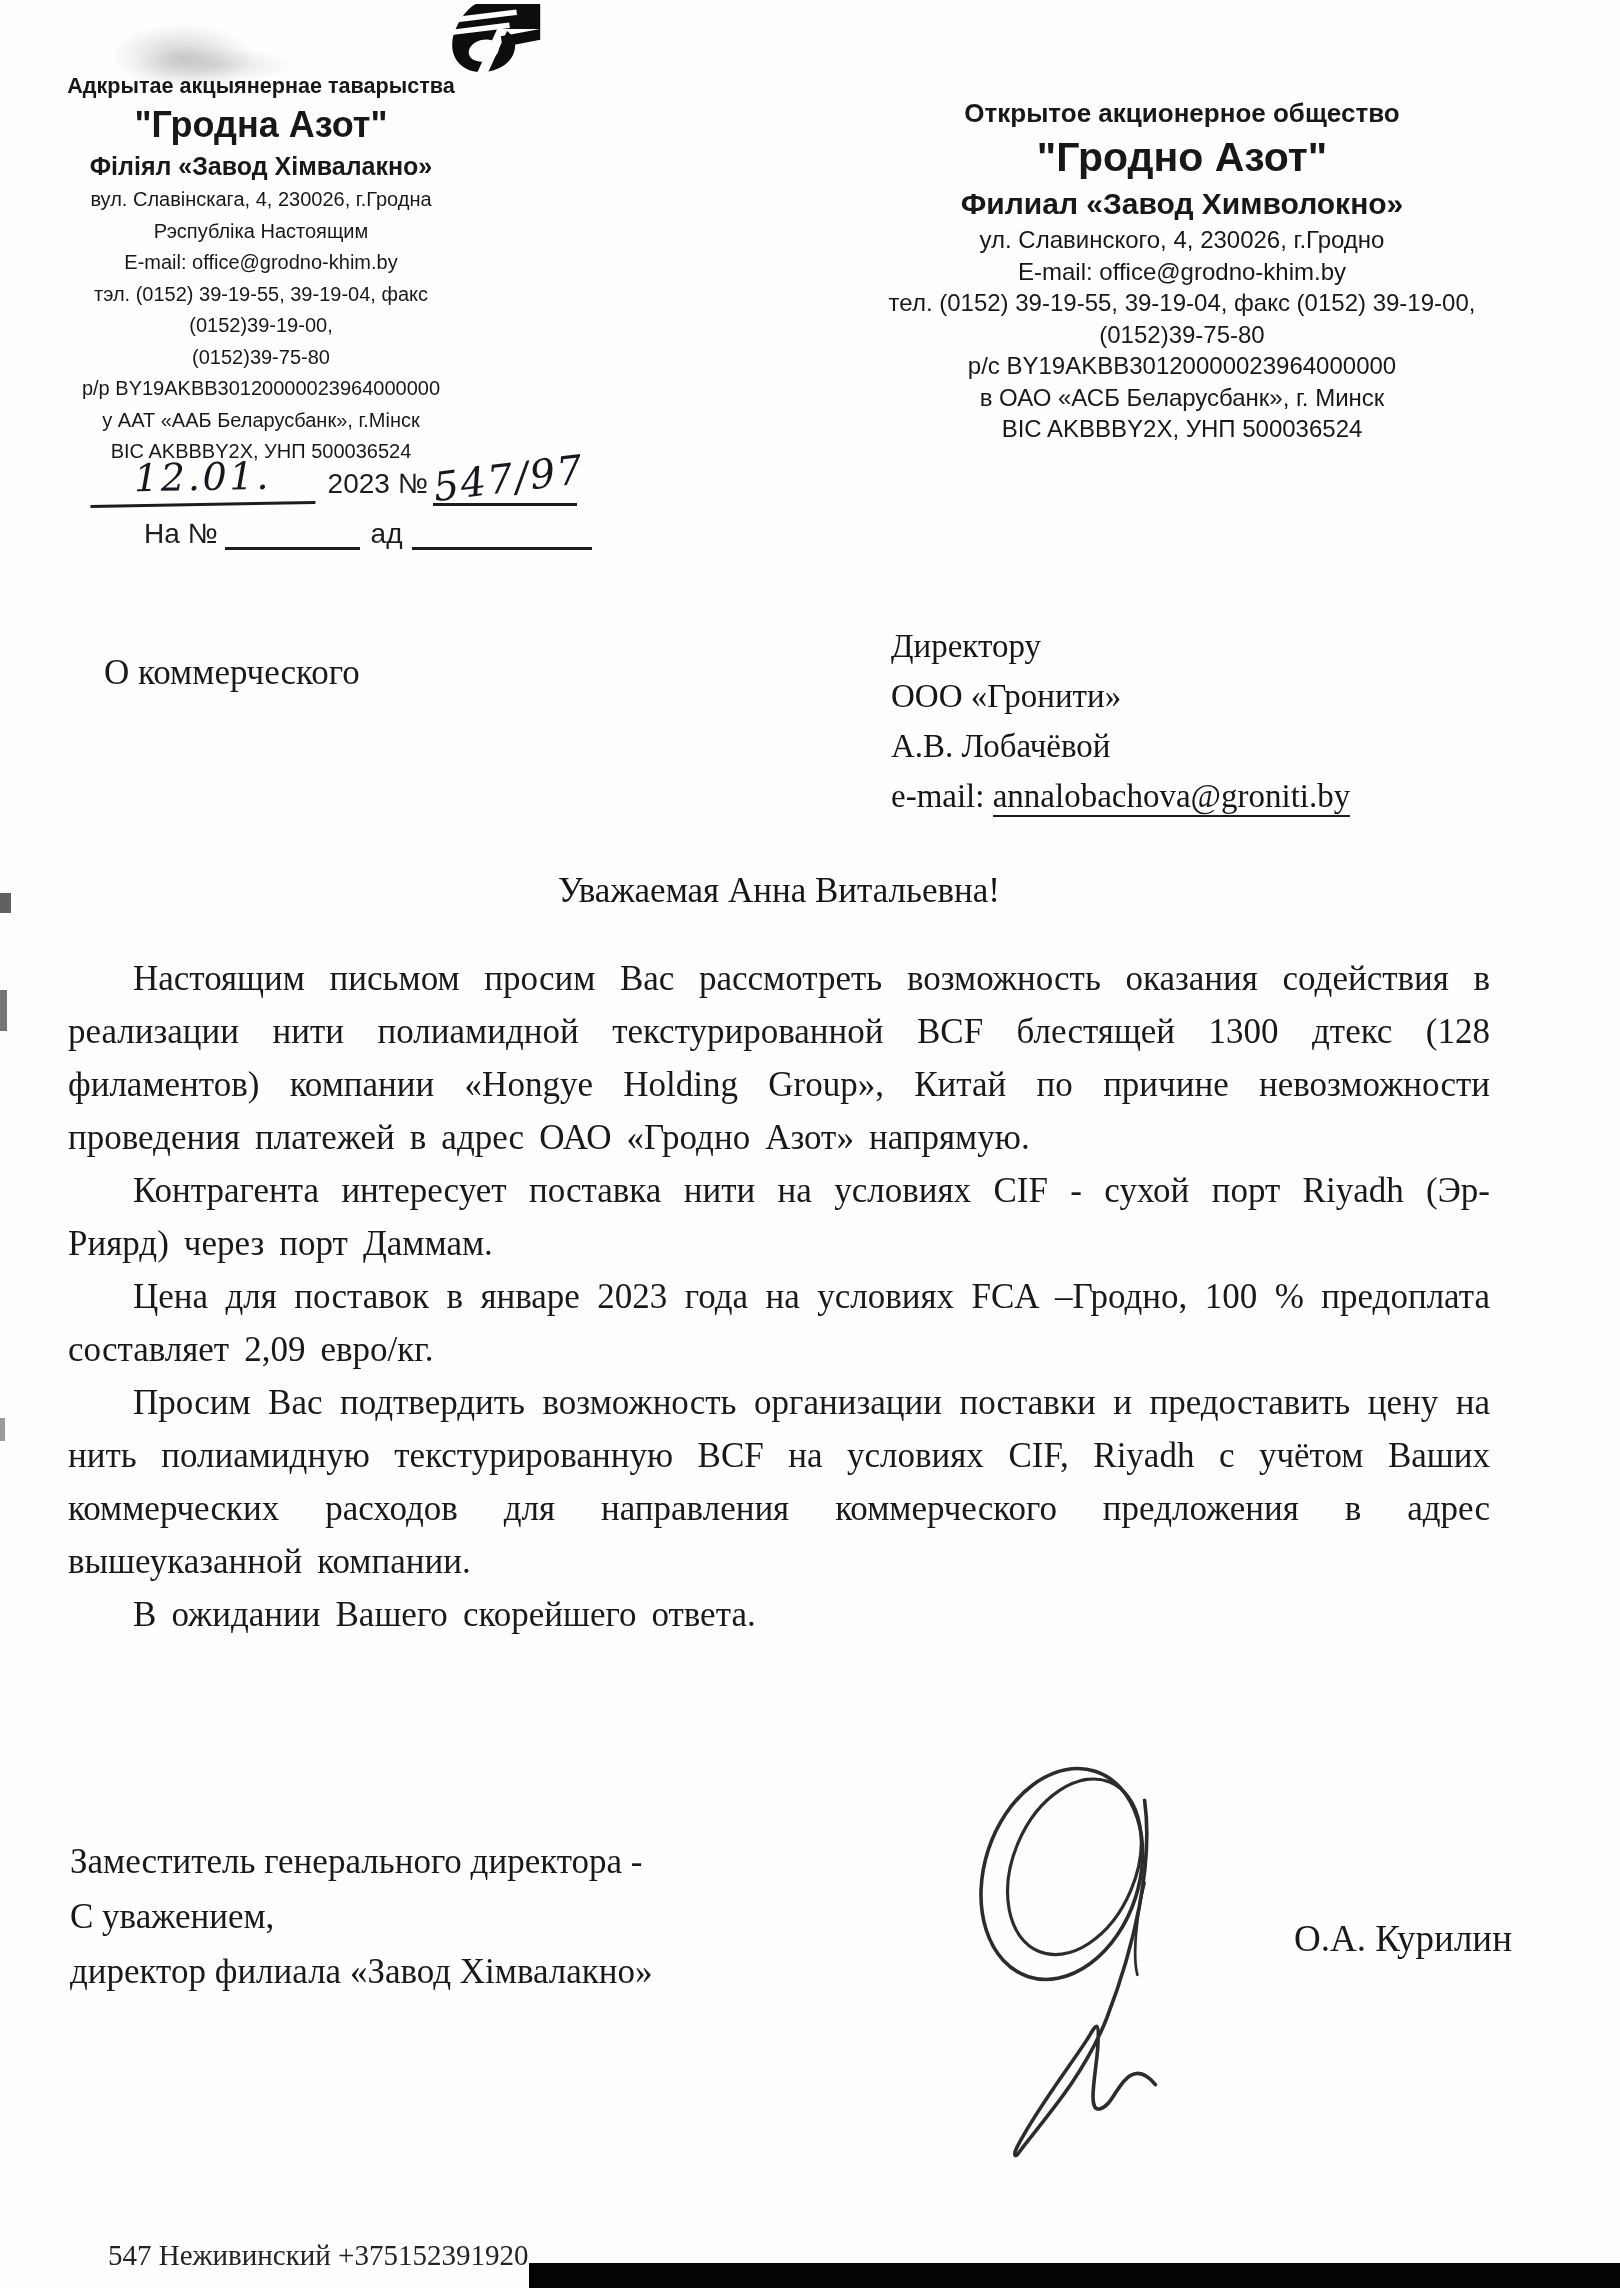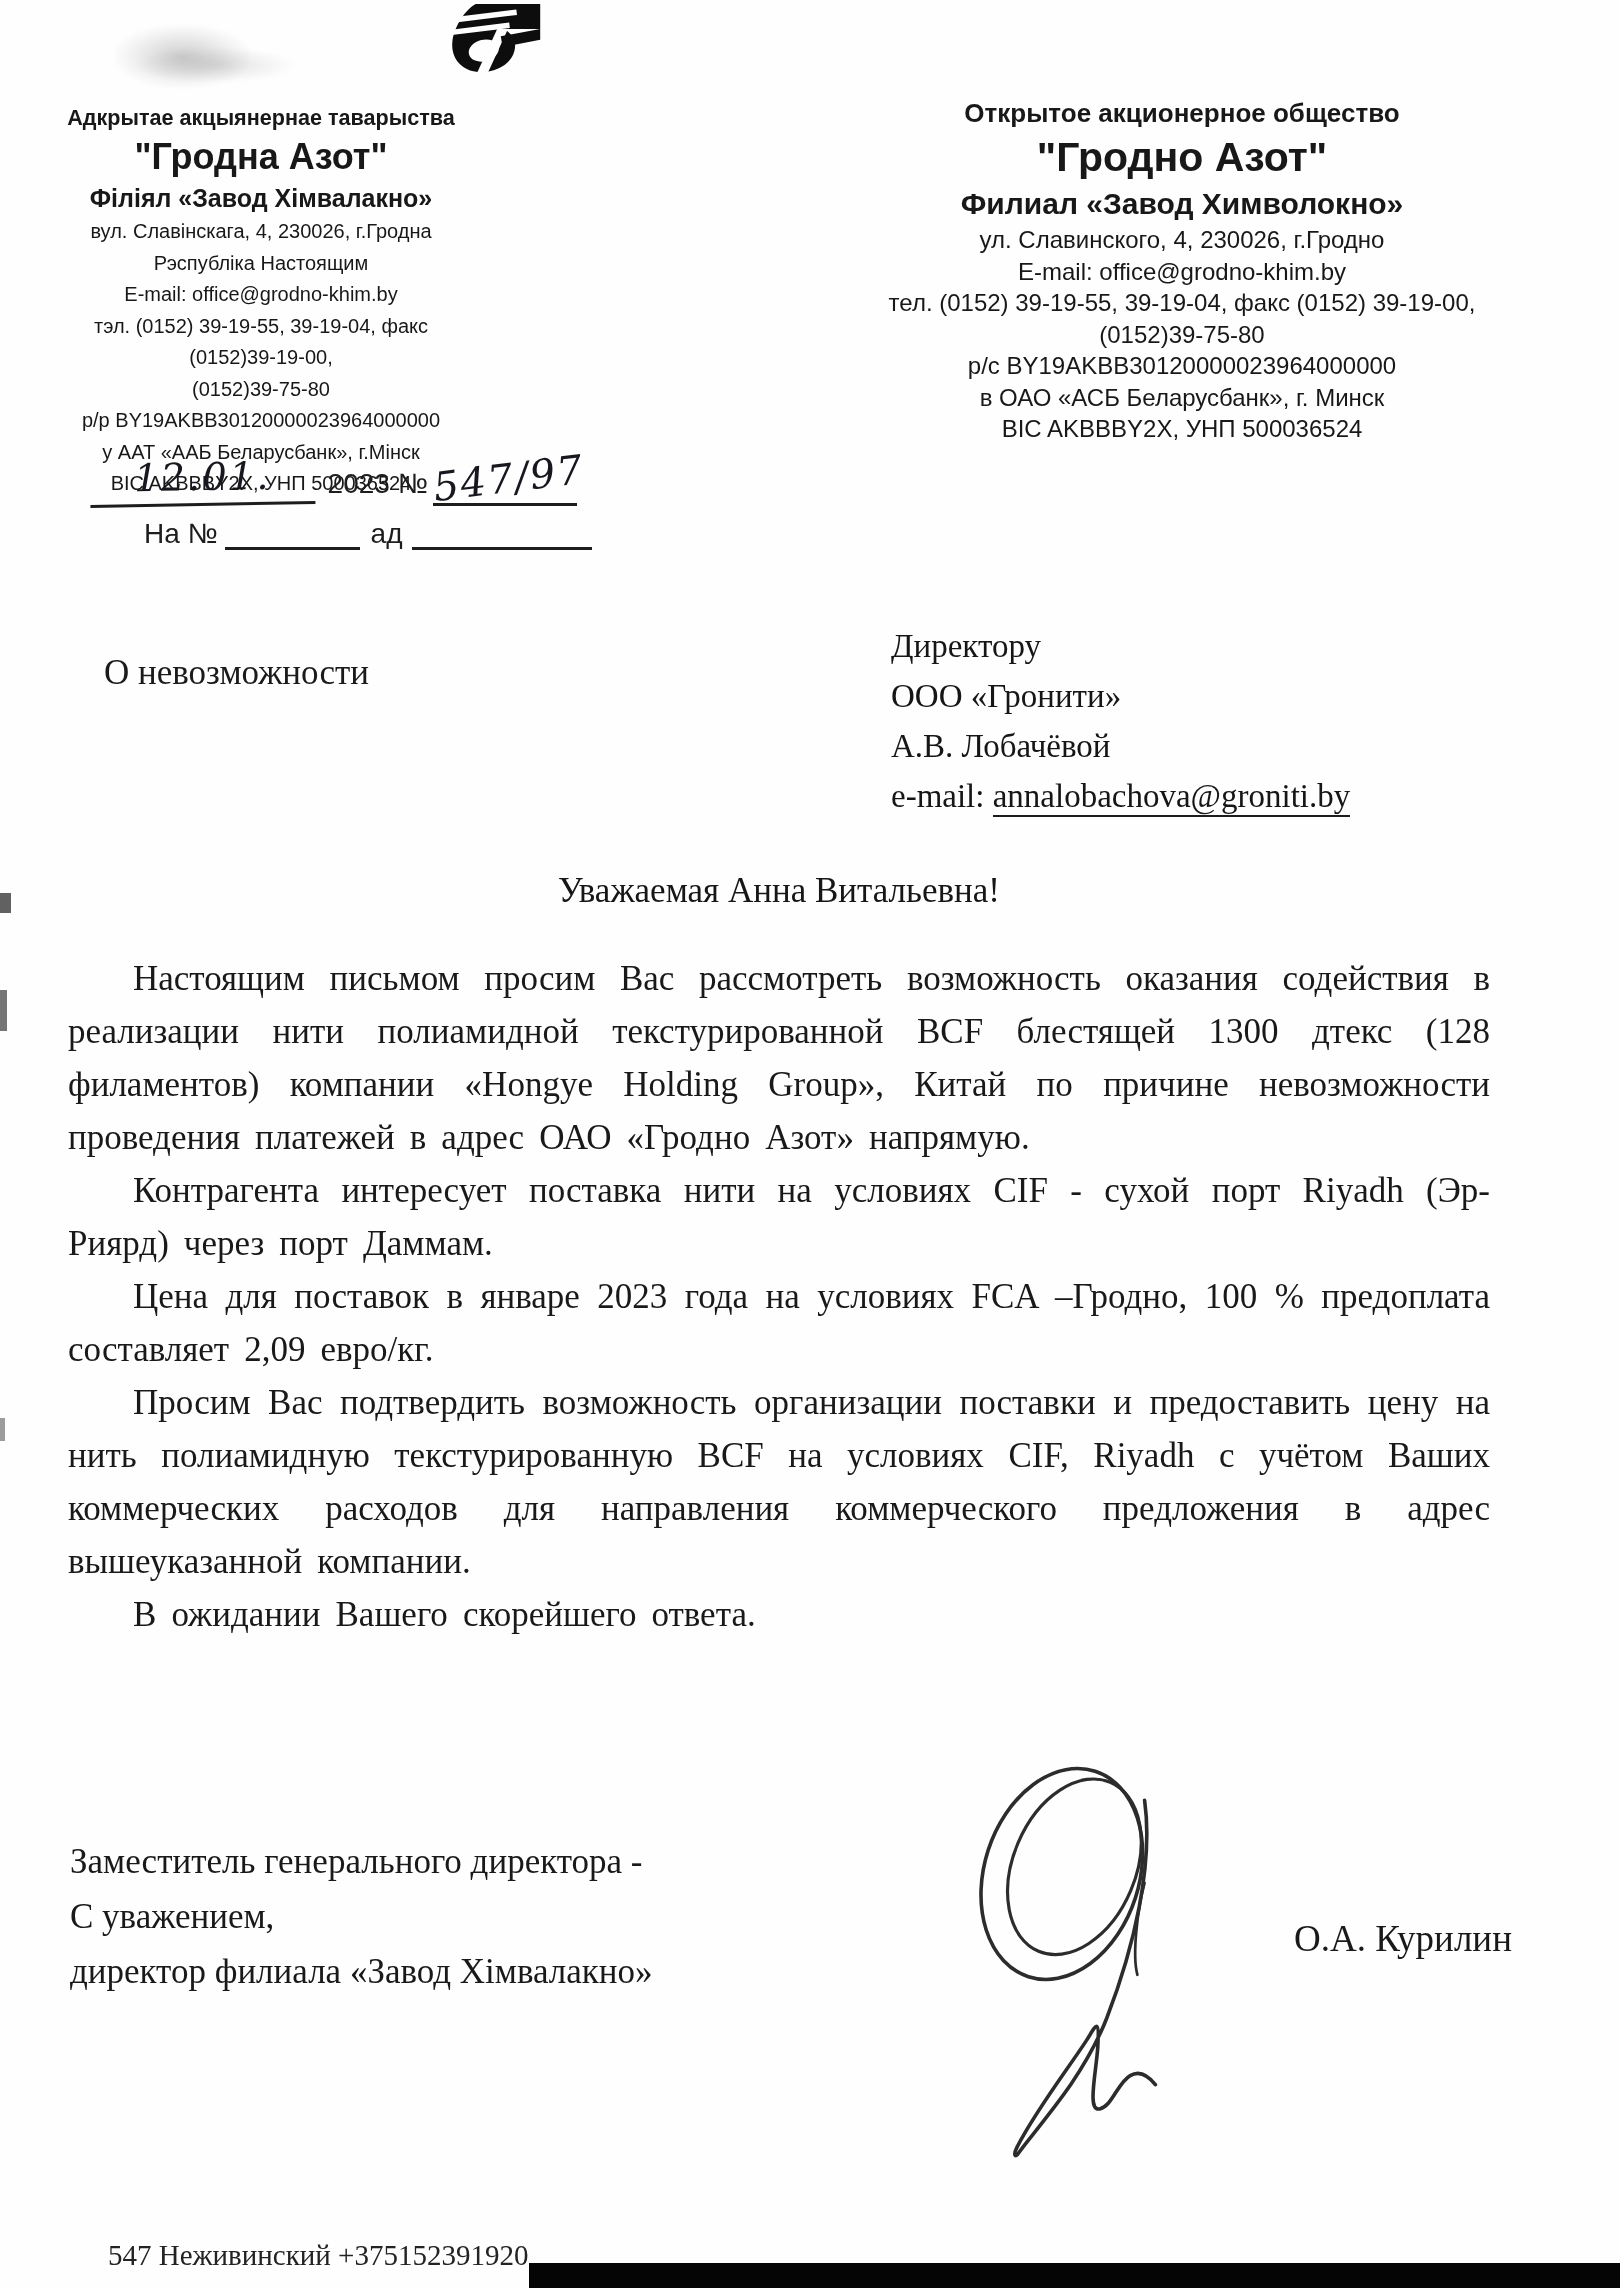--- a/index.html
+++ b/index.html
@@ -6,21 +6,21 @@
   .page{
     position:relative;
     width:1620px;height:2288px;
     background:#fefefe;
     font-family:"Liberation Serif", serif;
     color:#1c1c1c;
     overflow:hidden;
   }
   
   .lh{position:absolute;text-align:center;font-family:"Liberation Sans", sans-serif;color:#181818;}
-  .lh-left{left:54px;top:70px;width:414px;margin-top:32px;}
+  .lh-left{left:54px;top:70px;width:414px;}
   .lh-right{left:878px;top:68px;width:608px;}
   .lh .org-type{font-weight:bold;}
   .lh-left .org-type{font-size:21.6px;line-height:31px;}
   .lh-right .org-type{font-size:26px;line-height:36px;margin-top:27px;}
   .lh .org-name{font-weight:bold;}
   .lh-left .org-name{font-size:36px;line-height:47px;}
   .lh-right .org-name{font-size:41px;line-height:52px;}
   .lh .branch{font-weight:bold;}
   .lh-left .branch{font-size:25px;line-height:36px;}
   .lh-right .branch{font-size:30px;line-height:41px;}
@@ -123,21 +123,21 @@
     <span class="yearno">2023 №</span>
     <span class="hand no-cell"><span>547/97</span></span>
   </div>
   <div class="reply-row">
     <span>На №</span>
     <span class="u-line u1"></span>
     <span class="lbl2">ад</span>
     <span class="u-line u2"></span>
   </div>
 
-  <div class="subject">О невозможности</div>
+  <div class="subject">О коммерческого</div>
 
   <div class="addressee">
     <div>Директору</div>
     <div>ООО «Гронити»</div>
     <div>А.В. Лобачёвой</div>
     <div><span>e-mail: </span><span class="email">annalobachova@groniti.by</span></div>
   </div>
 
   <div class="salutation">Уважаемая Анна Витальевна!</div>
 

